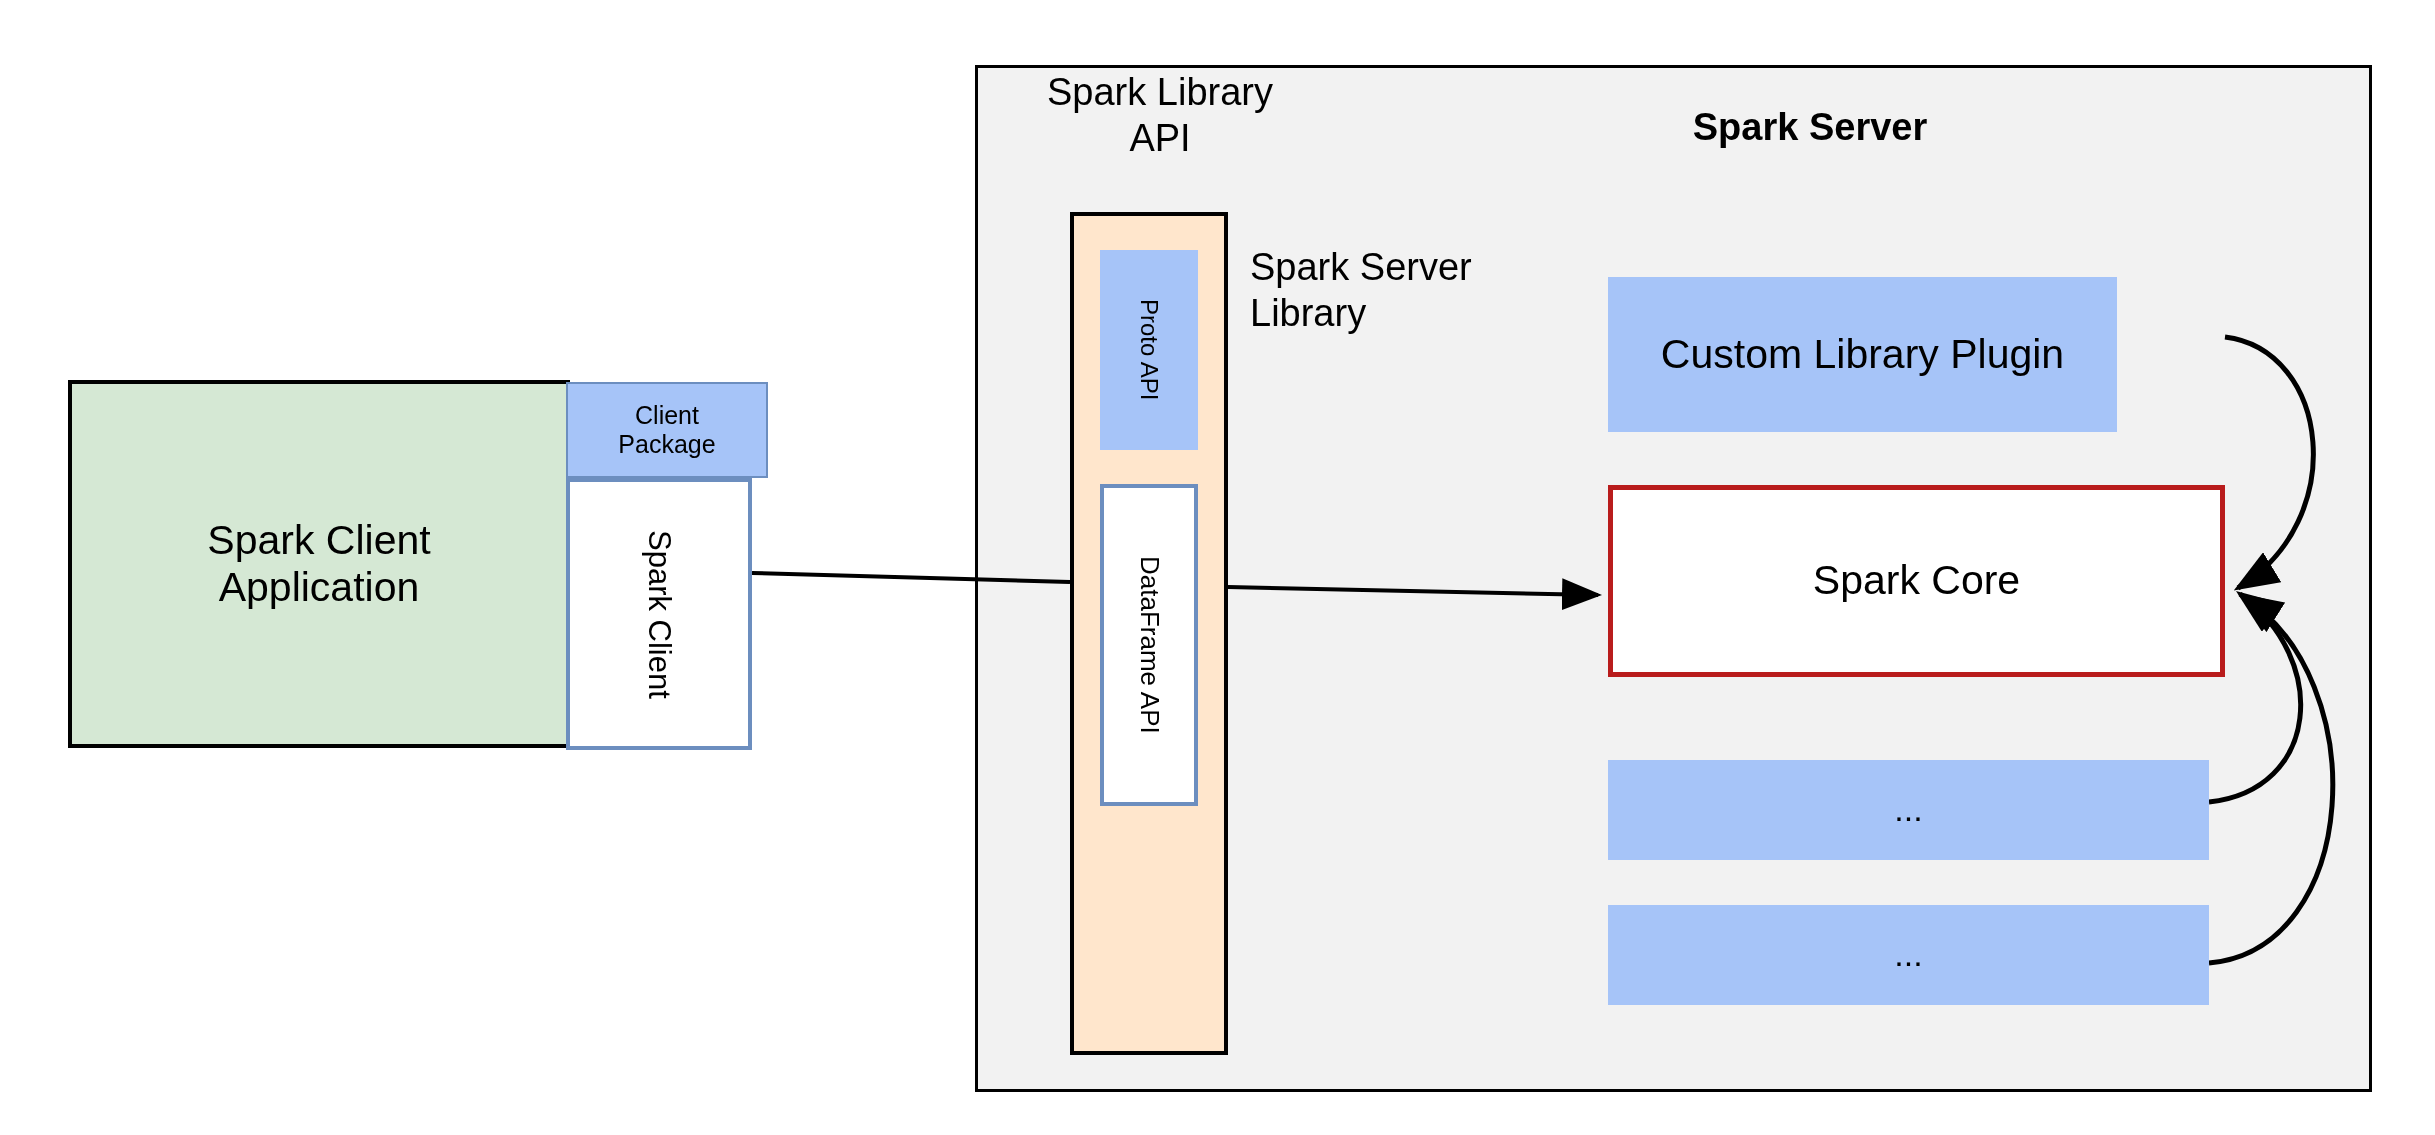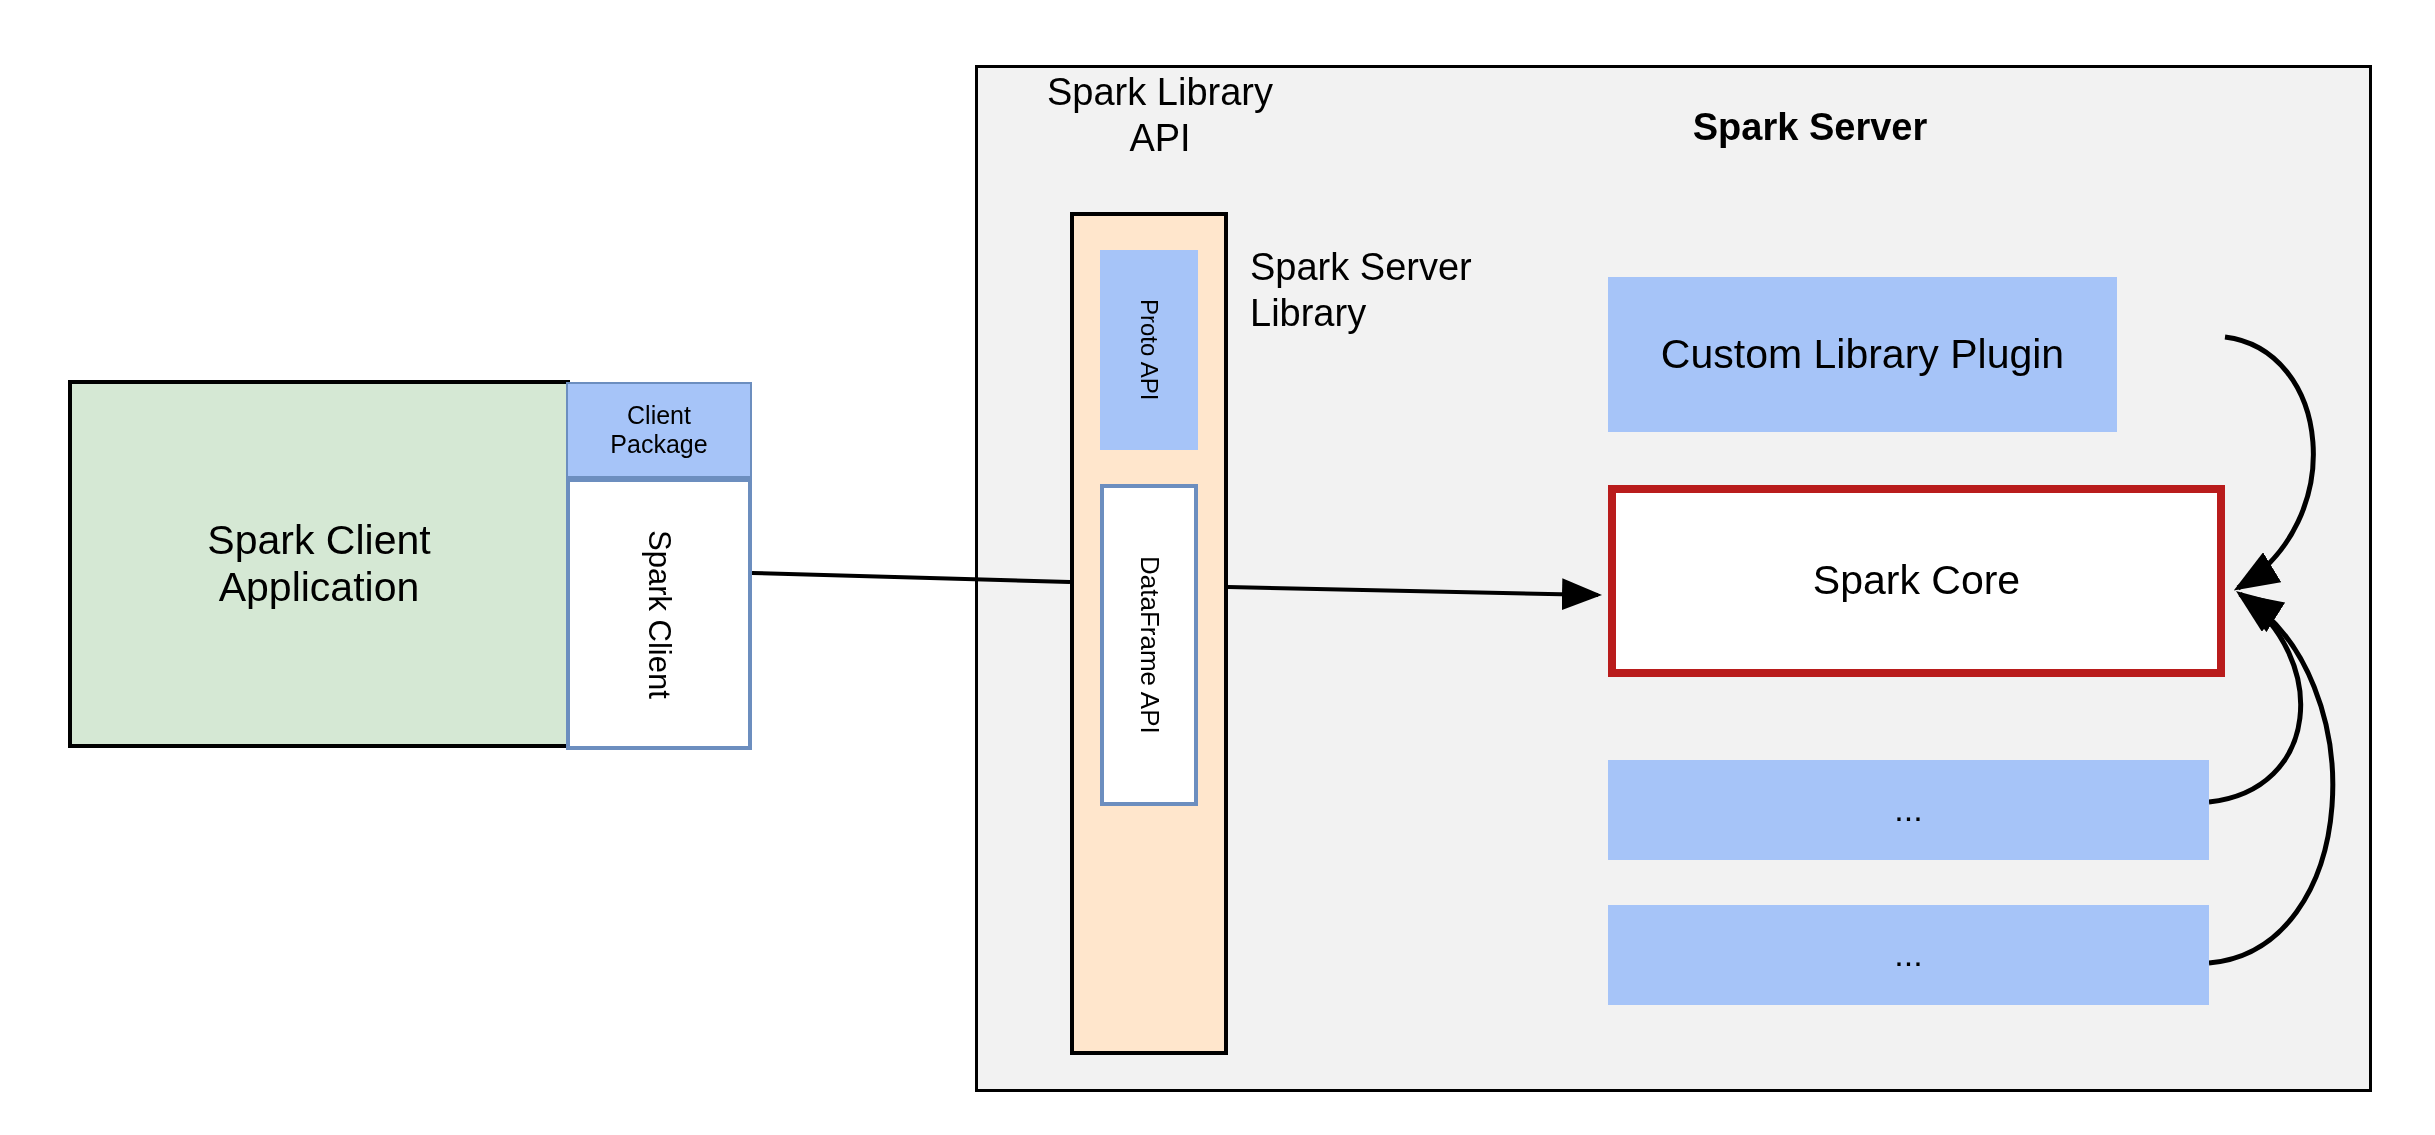--- a/index.html
+++ b/index.html
@@ -51,21 +51,21 @@
     top: 380px;
     width: 502px;
     height: 368px;
     background: #d5e8d4;
     border: 4px solid #000000;
     font-size: 41px;
   }
   #client-package {
     left: 566px;
     top: 382px;
-    width: 186px;
+    width: 202px;
     height: 96px;
     background: #a6c4f8;
     border: 2px solid #6c8ebf;
     font-size: 25px;
   }
   #spark-client {
     left: 566px;
     top: 478px;
     width: 186px;
     height: 272px;
@@ -139,21 +139,21 @@
     height: 155px;
     background: #a6c4f8;
     font-size: 41px;
   }
   #spark-core {
     left: 1608px;
     top: 485px;
     width: 617px;
     height: 192px;
     background: #ffffff;
-    border: 8px solid #b91c1c;
+    border: 5px solid #b91c1c;
     font-size: 41px;
     align-items: center;
   }
   #ellipsis-1 {
     left: 1608px;
     top: 760px;
     width: 601px;
     height: 100px;
     background: #a6c4f8;
     font-size: 34px;

